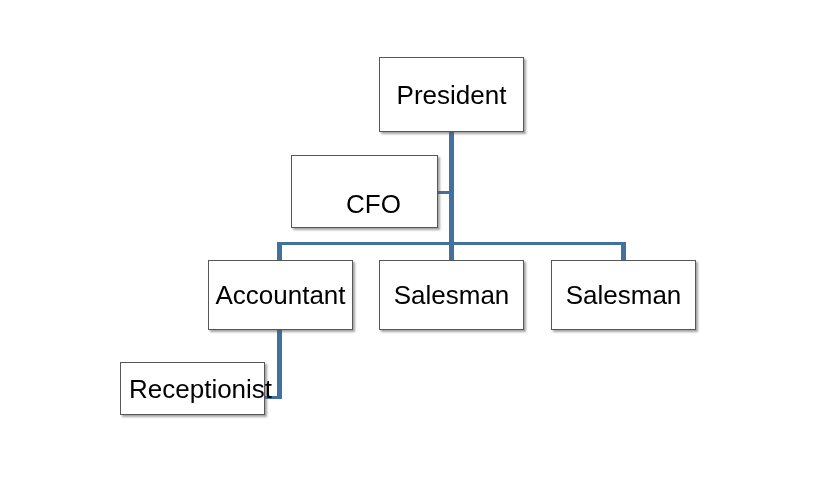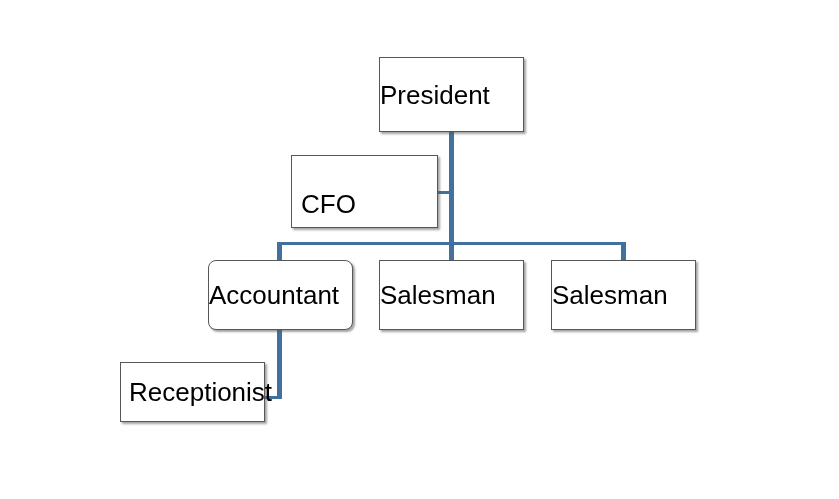--- a/index.html
+++ b/index.html
@@ -16,21 +16,21 @@
     font-family: "Liberation Sans", sans-serif;
   }
   .node {
     position: absolute;
     background: #ffffff;
     border: 1.5px solid #575757;
     box-sizing: border-box;
     box-shadow: 2px 2px 2px rgba(90, 90, 90, 0.55);
     display: flex;
     align-items: center;
-    justify-content: flex-start;
+    justify-content: center;
     z-index: 3;
   }
   .node .label {
     font-size: 26px;
     color: #000000;
     line-height: 1;
     white-space: nowrap;
   }
   .node.align-left {
     justify-content: flex-start;
@@ -73,29 +73,29 @@
   <div class="conn thin-h" style="left:263px; top:396px; width:17px;"></div>
 
   <div class="node" style="left:379px; top:57px; width:145px; height:75px;">
     <span class="label">President</span>
   </div>
 
   <div class="node nudge-right" style="left:291px; top:155px; width:147px; height:73px;">
     <span class="label">CFO</span>
   </div>
 
-  <div class="node" style="left:208px; top:260px; width:145px; height:70px;border-radius:8px;">
+  <div class="node" style="left:208px; top:260px; width:145px; height:70px;">
     <span class="label">Accountant</span>
   </div>
 
   <div class="node" style="left:379px; top:260px; width:145px; height:70px;">
     <span class="label">Salesman</span>
   </div>
 
   <div class="node" style="left:551px; top:260px; width:145px; height:70px;">
     <span class="label">Salesman</span>
   </div>
 
-  <div class="node align-left" style="left:120px; top:362px; width:145px; height:60px;">
+  <div class="node align-left" style="left:120px; top:362px; width:145px; height:53px;">
     <span class="label">Receptionist</span>
   </div>
 
 </div>
 
 </body></html>

